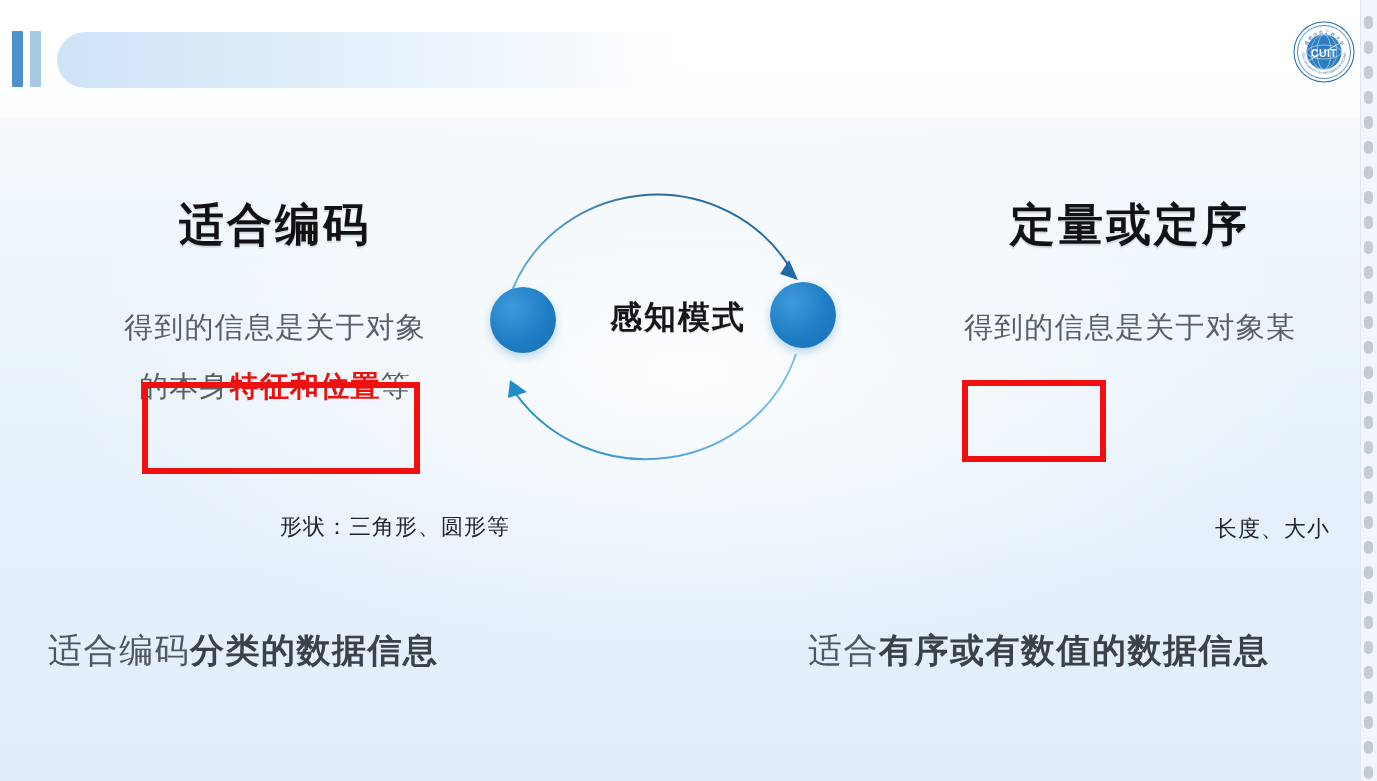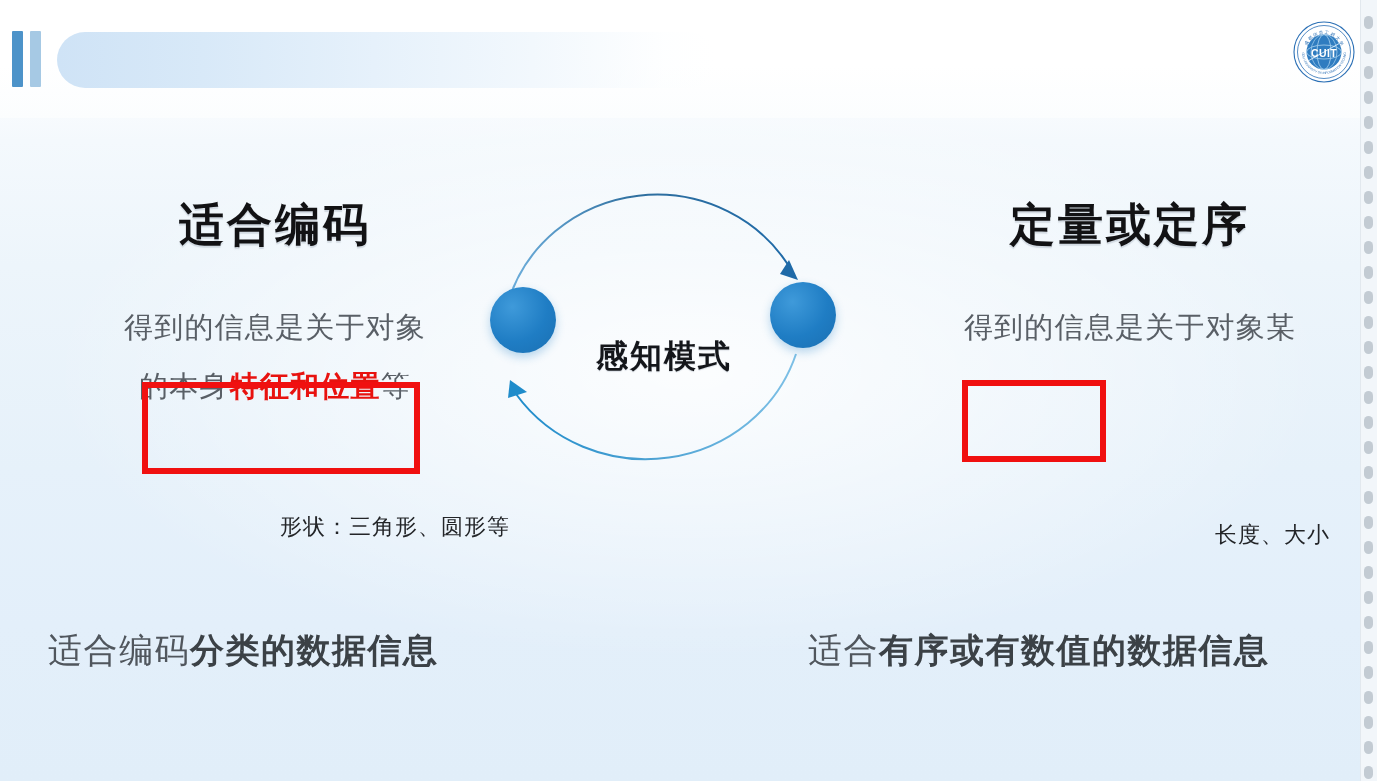--- a/index.html
+++ b/index.html
@@ -127,25 +127,24 @@
   .node{
     position:absolute;
     width:66px; height:66px; border-radius:50%;
     background:radial-gradient(circle at 34% 30%, #3f9ada 0%, #1f7dc4 55%, #1a6fb2 100%);
     box-shadow:0 4px 10px rgba(31,125,196,0.30);
   }
   .node-left { left:490px; top:287px; }
   .node-right{ left:770px; top:282px; }
 
   .diag-label{
-    position:absolute; left:596px; top:296px;
+    position:absolute; left:610px; top:296px;
     font-size:32px; font-weight:bold; color:#14161a;
     letter-spacing:2px; white-space:nowrap;
     text-shadow:0 1px 1px rgba(160,170,185,0.4);
-    margin-top:39px;
   }
 
   
   .edge-strip{
     position:absolute; right:0; top:0; width:17px; height:781px;
     background:#f2f6fa;
     border-left:1px solid #e2e8ee;
   }
   .edge-dot{
     position:absolute; right:4px;
@@ -251,21 +250,21 @@
   <div class="col col-right">
     <div class="col-heading">定量或定序</div>
     <div class="body-block">
       <div class="body-line">得到的信息是关于对象某</div>
     </div>
   </div>
 
   <div class="redbox redbox-right"></div>
 
   <div style="position:absolute;left:830px;top:512px;width:500px;">
-    <div class="sub-line" style="margin-top:8px;">长度、大小</div>
+    <div class="sub-line" style="margin-top:2px;">长度、大小</div>
   </div>
 
   <div class="concl concl-right">
     <span>适合</span><b>有序或有数值的数据信息</b>
   </div>
 
 
   <div class="edge-strip" id="edgeStrip">
       <div class="edge-dot" style="top: 16px;"></div>
       <div class="edge-dot" style="top: 41px;"></div>

